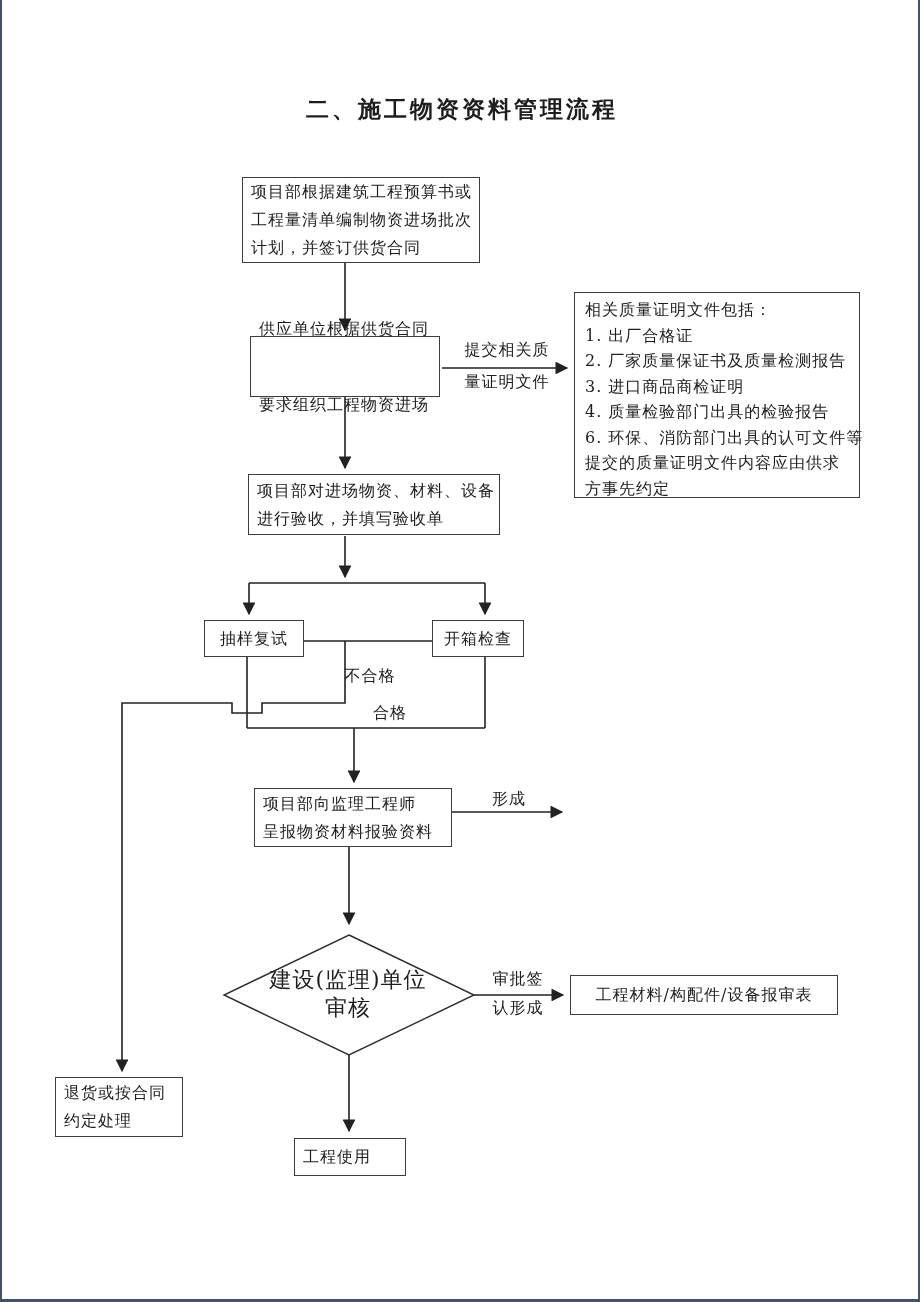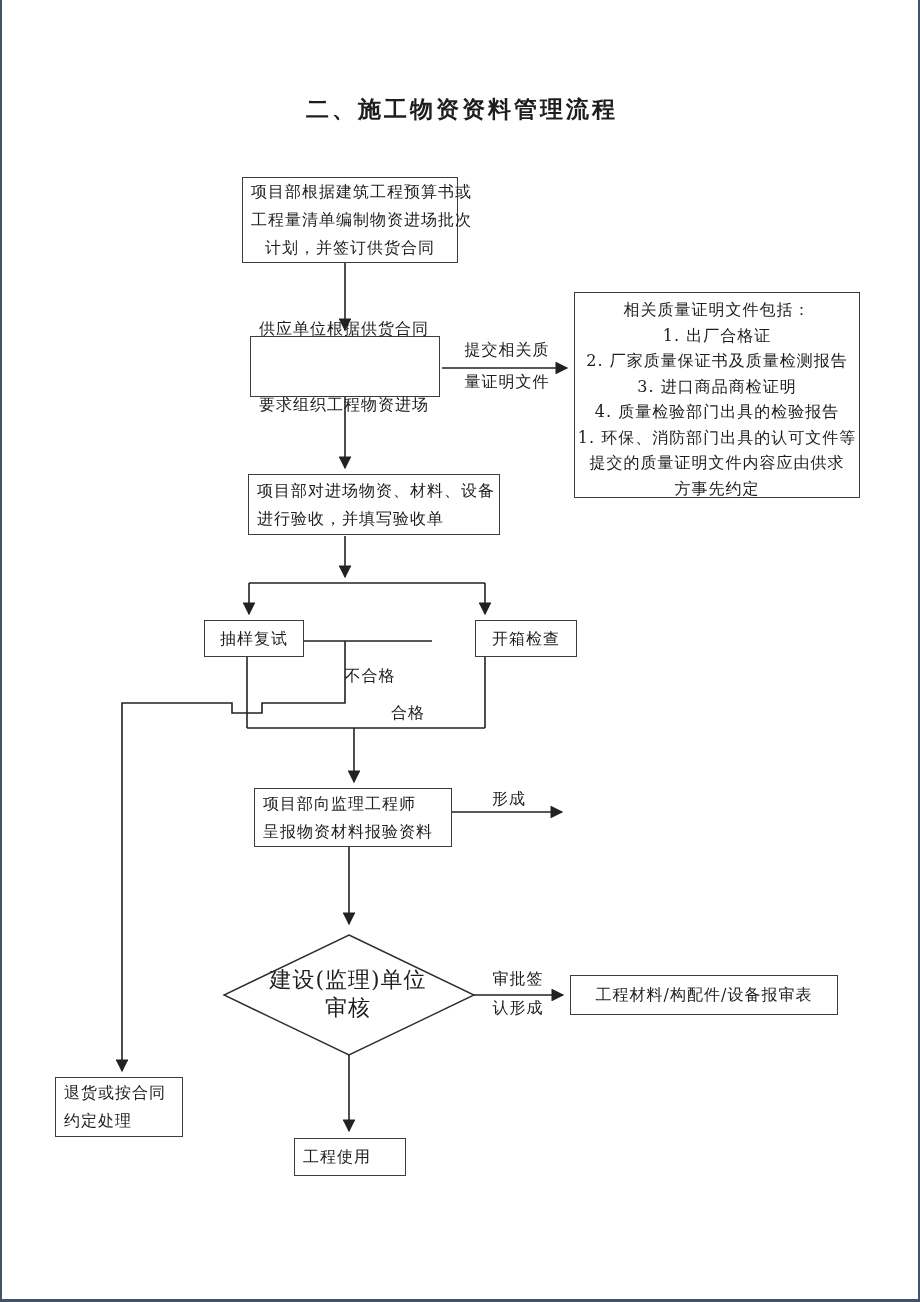--- a/index.html
+++ b/index.html
@@ -16,21 +16,21 @@
     position:absolute;left:0;top:94px;width:920px;text-align:center;
     font-size:23px;font-weight:bold;letter-spacing:3px;
   }
   .box{
     position:absolute;background:#fff;border:1.5px solid #3d3d3d;
     display:flex;flex-direction:column;justify-content:center;
     box-sizing:border-box;padding:2px 8px;
     font-size:16px;letter-spacing:1px;line-height:28px;
   }
   .box .ln{white-space:nowrap;}
-  .list{justify-content:flex-start;line-height:25.5px;padding:4px 10px;align-items:center;}
+  .list{justify-content:flex-start;line-height:25.5px;padding:4px 10px;}
   .small{align-items:center;}
   .edge-label{position:absolute;font-size:16px;letter-spacing:1px;text-align:center;white-space:nowrap;}
   .diamond-text{
     position:absolute;left:220px;top:966px;width:252px;text-align:center;
     font-size:22px;letter-spacing:1px;line-height:28px;
   }
 </style>
 </head>
 <body>
 
@@ -59,52 +59,52 @@
       <path d="M450 812 L560 812" marker-end="url(#arr)"></path>
       <path d="M347 847 L347 924" marker-end="url(#arr)"></path>
       <path d="M472 995 L561 995" marker-end="url(#arr)"></path>
       <path d="M347 1055 L347 1131" marker-end="url(#arr)"></path>
       <polygon points="347,935 472,995 347,1055 222,995" fill="#ffffff" stroke="#2e2e2e" stroke-width="1.4"></polygon>
     </g>
   </svg>
 
   <div class="title">二、施工物资资料管理流程</div>
 
-  <div class="box" style="left:240px;top:177px;width:216px;height:86px;text-align:center;">
+  <div class="box" style="left:240px;top:177px;width:238px;height:86px;">
     <div class="ln">项目部根据建筑工程预算书或</div>
     <div class="ln">工程量清单编制物资进场批次</div>
     <div class="ln">计划，并签订供货合同</div>
   </div>
 
   <div class="box" style="left:248px;top:336px;width:190px;height:61px;gap:48px;">
     <div class="ln">供应单位根据供货合同</div>
     <div class="ln">要求组织工程物资进场</div>
   </div>
 
   <div class="box list" style="left:572px;top:292px;width:286px;height:206px;">
     <div class="ln">相关质量证明文件包括：</div>
     <div class="ln">1. 出厂合格证</div>
     <div class="ln">2. 厂家质量保证书及质量检测报告</div>
     <div class="ln">3. 进口商品商检证明</div>
     <div class="ln">4. 质量检验部门出具的检验报告</div>
-    <div class="ln">1. 环保、消防部门出具的认可文件等</div>
+    <div class="ln">6. 环保、消防部门出具的认可文件等</div>
     <div class="ln">提交的质量证明文件内容应由供求</div>
     <div class="ln">方事先约定</div>
   </div>
 
   <div class="box" style="left:246px;top:474px;width:252px;height:61px;">
     <div class="ln">项目部对进场物资、材料、设备</div>
     <div class="ln">进行验收，并填写验收单</div>
   </div>
 
   <div class="box small" style="left:202px;top:620px;width:100px;height:37px;">
     <div class="ln">抽样复试</div>
   </div>
 
-  <div class="box small" style="left:430px;top:620px;width:102px;height:37px;margin-left:43px;">
+  <div class="box small" style="left:430px;top:620px;width:92px;height:37px;">
     <div class="ln">开箱检查</div>
   </div>
 
   <div class="box" style="left:252px;top:788px;width:198px;height:59px;">
     <div class="ln">项目部向监理工程师</div>
     <div class="ln">呈报物资材料报验资料</div>
   </div>
 
 
   <div class="diamond-text">
@@ -121,18 +121,18 @@
   </div>
 
   <div class="box" style="left:53px;top:1077px;width:128px;height:60px;">
     <div class="ln">退货或按合同</div>
     <div class="ln">约定处理</div>
   </div>
 
   <div class="edge-label" style="left:449px;top:340px;width:112px;">提交相关质</div>
   <div class="edge-label" style="left:449px;top:372px;width:112px;">量证明文件</div>
   <div class="edge-label" style="left:338px;top:618px;width:60px;margin-top:48px;">不合格</div>
-  <div class="edge-label" style="left:384px;top:703px;width:44px;">合格</div>
+  <div class="edge-label" style="left:366px;top:703px;width:44px;">合格</div>
   <div class="edge-label" style="left:485px;top:789px;width:44px;">形成</div>
   <div class="edge-label" style="left:487px;top:969px;width:58px;">审批签</div>
   <div class="edge-label" style="left:487px;top:998px;width:58px;">认形成</div>
 
 </div>
 
 </body></html>

